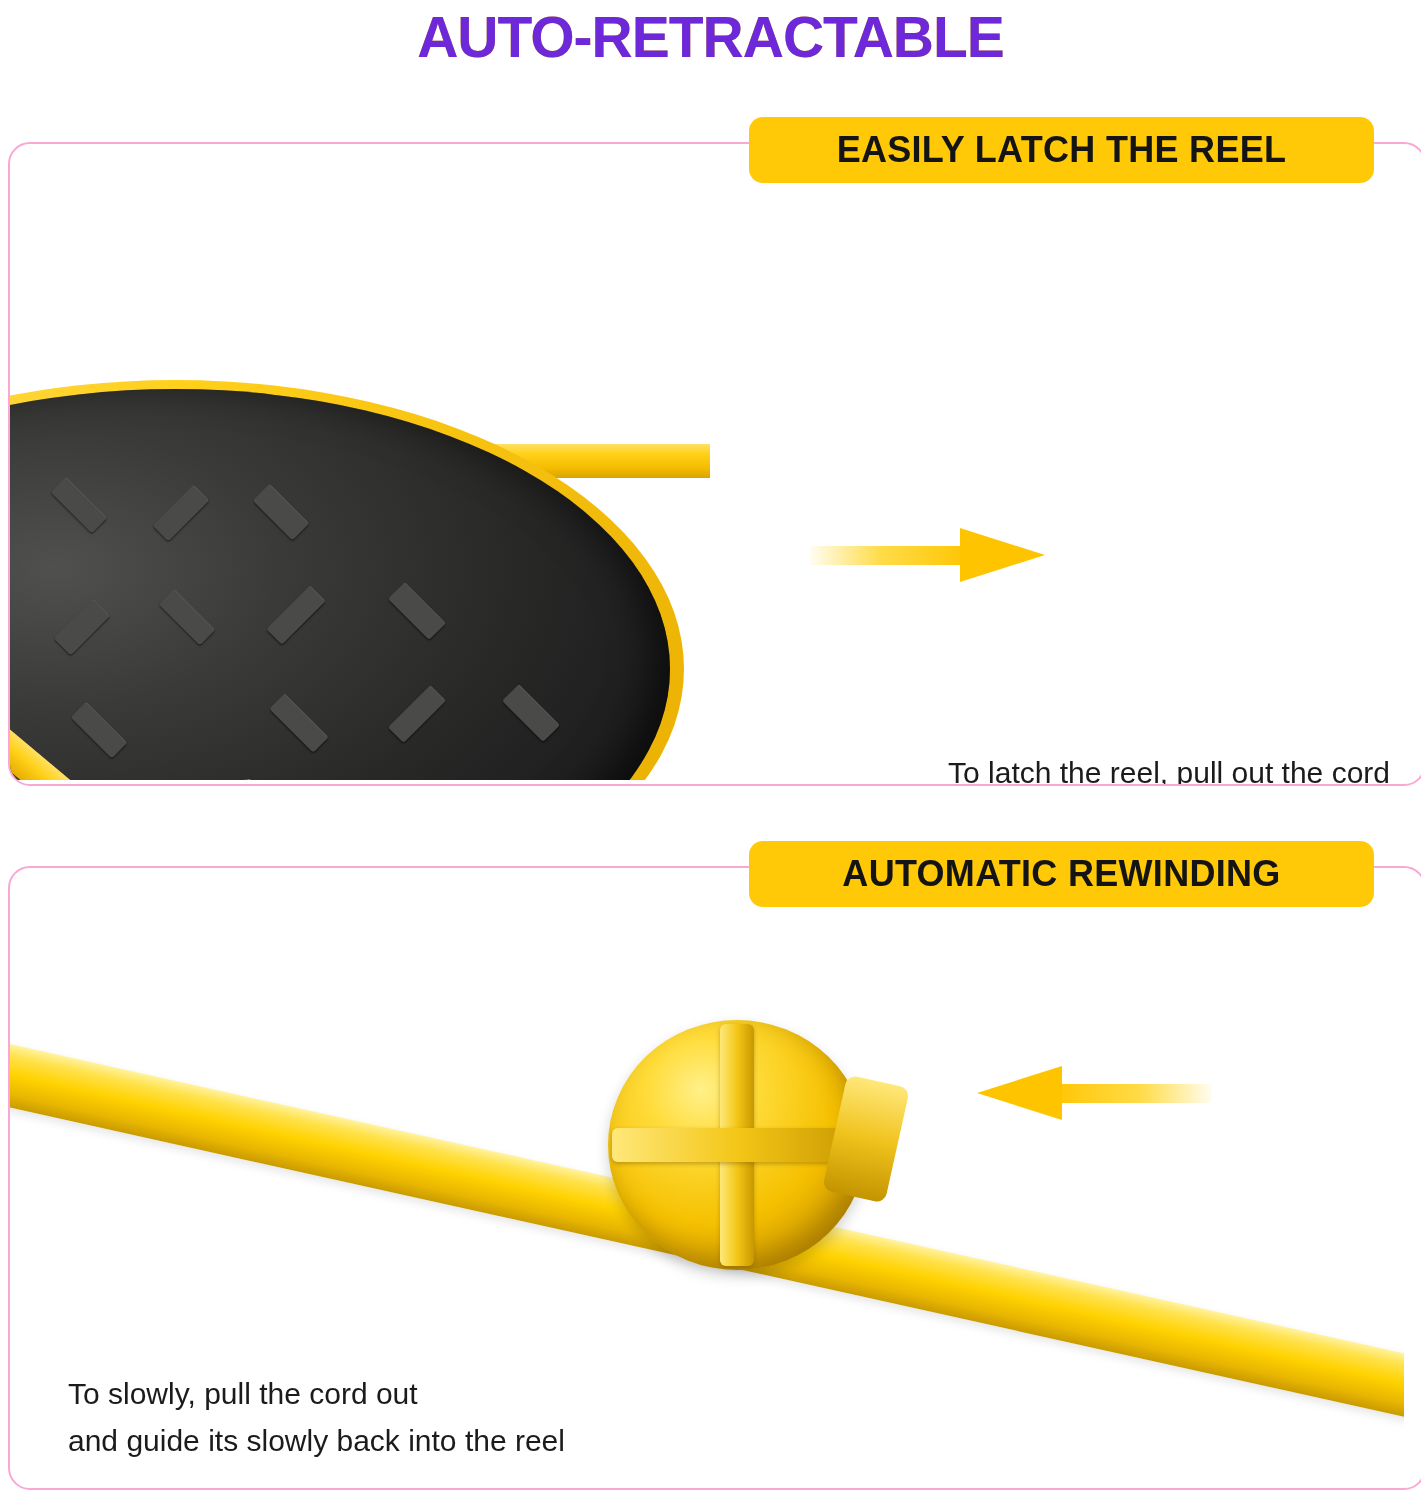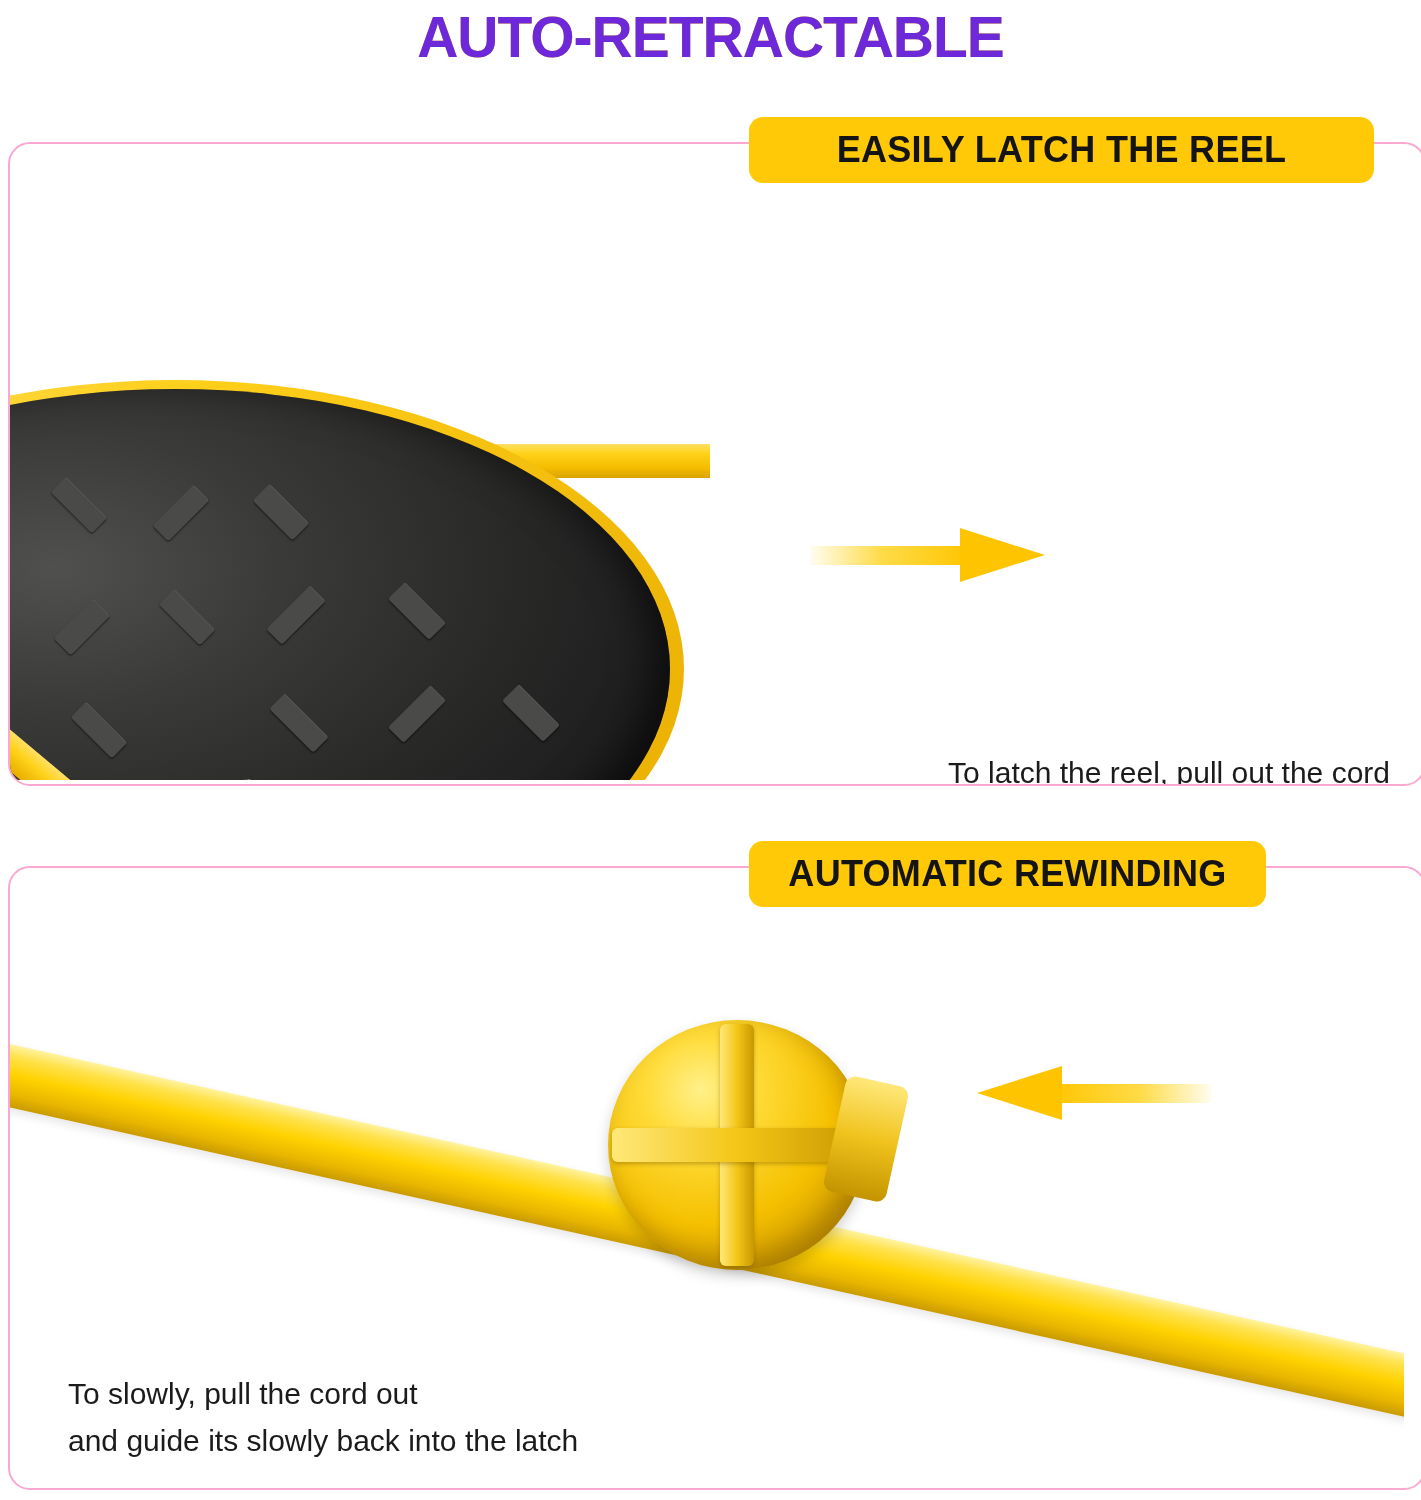--- a/index.html
+++ b/index.html
@@ -77,21 +77,21 @@
   }
   #pill-latch {
     left: 749px;
     top: 117px;
     width: 625px;
     height: 66px;
   }
   #pill-rewind {
     left: 749px;
     top: 841px;
-    width: 517px;
+    width: 625px;
     height: 66px;
   }
 
   
   .photo-latch {
     position: absolute;
     left: 0;
     top: 0;
     width: 700px;
     height: 636px;
@@ -336,16 +336,16 @@
       </defs>
       <rect x="75" y="22" width="160" height="19" fill="url(#gradL)"></rect>
       <polygon points="85,4 0,31 85,58" fill="#ffc400"></polygon>
     </svg>
   </div>
 
   <div class="pill" id="pill-rewind">AUTOMATIC REWINDING</div>
 
   <div class="caption" id="caption-rewind">
     <span class="line">To slowly, pull the cord out</span>
-    <span class="line">and guide its slowly back into the latch</span>
+    <span class="line">and guide its slowly back into the reel</span>
   </div>
 
 </div>
 
 </body></html>

